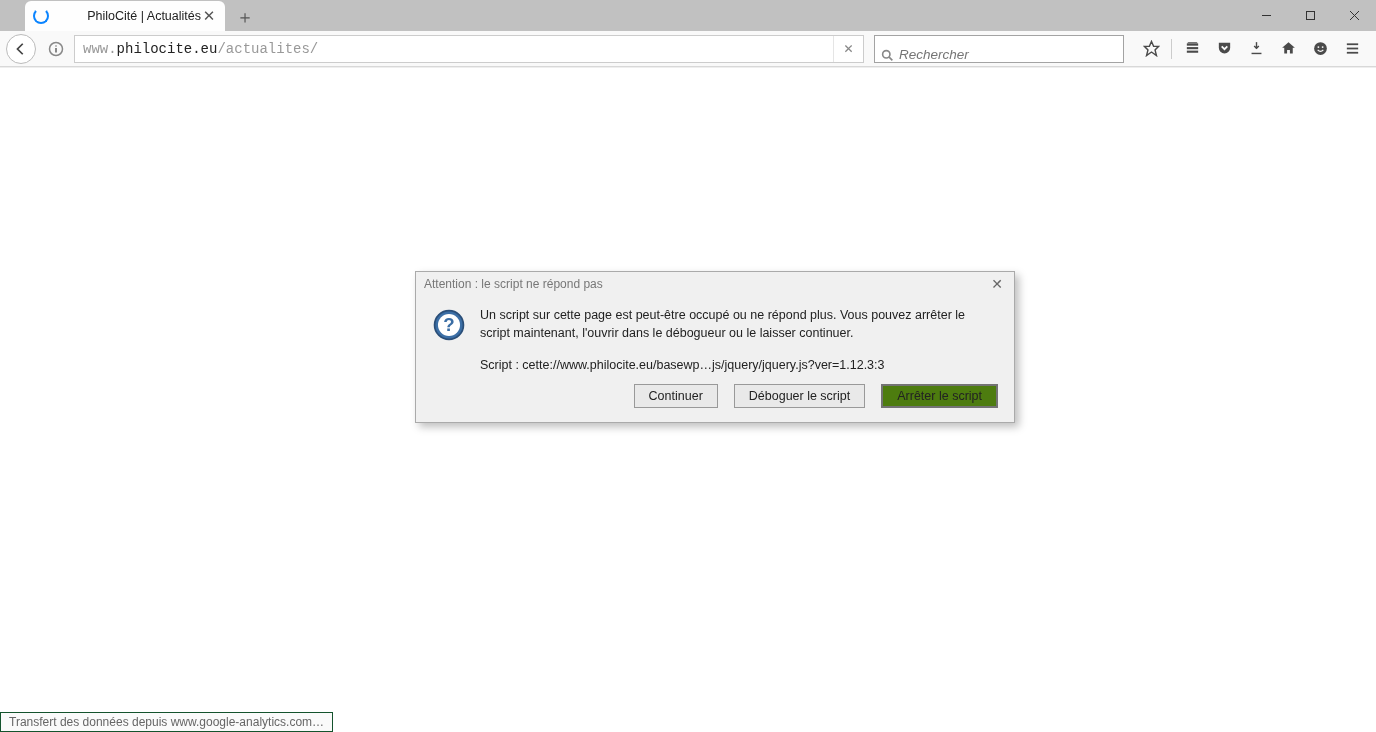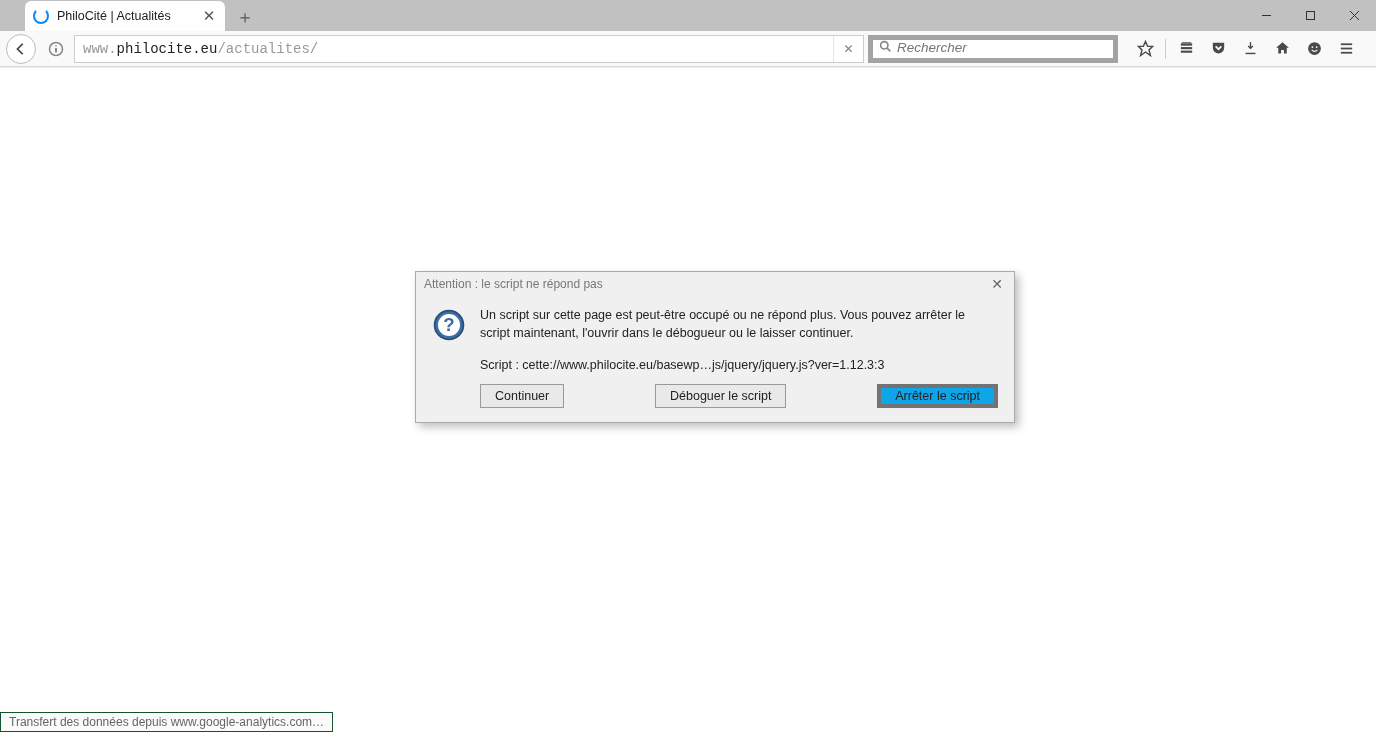--- a/index.html
+++ b/index.html
@@ -1,40 +1,40 @@
 <!DOCTYPE html>
 <html><head>
 <meta charset="utf-8">
 <style>
   * { box-sizing: border-box; margin: 0; padding: 0; }
   html, body { width: 1376px; height: 732px; font-family: "Segoe UI", Arial, sans-serif; font-size: 13px; background: #fff; overflow: hidden; }
   
   
   .tabstrip { height: 31px; background: #c1c1c1; display: flex; align-items: flex-end; position: relative; }
-  .tab { height: 30px; width: 200px; background: #fefefe; border-top-left-radius: 6px; border-top-right-radius: 6px; margin-left: 25px; display: flex; align-items: center; padding: 0 8px; position: relative; }
+  .tab { height: 30px; width: 200px; background: #fefefe; border-top-left-radius: 6px; border-top-right-radius: 6px; margin-left: 25px; display: flex; align-items: center; padding: 0 8px; position: relative; text-align: right; }
   .tab .favicon { width: 16px; height: 16px; border: 2px solid #0a84ff; border-radius: 50%; border-top-color: transparent; margin-right: 8px; }
   .tab .tab-title { flex: 1; color: #222; font-size: 12.5px; white-space: nowrap; overflow: hidden; }
   .tab .close-x { width: 16px; height: 16px; display:flex; align-items:center; justify-content:center; color:#555; font-size: 15px; cursor:pointer; }
   .newtab-btn { width: 28px; height: 28px; display:flex; align-items:center; justify-content:center; color:#555; font-size: 18px; margin-left: 6px; cursor:pointer; }
   .win-controls { position:absolute; right:0; top:0; height:31px; display:flex; }
   .win-btn { width:44px; height:31px; display:flex; align-items:center; justify-content:center; color:#333; }
   .win-btn svg { width:11px; height:11px; }
   
   
   .toolbar { height: 36px; background: #f9f9f9; border-bottom: 1px solid #d8d8d8; display:flex; align-items:center; padding: 0 6px; gap: 4px; }
   .nav-btn { width: 30px; height: 30px; border:1px solid #bbb; border-radius:50%; display:flex; align-items:center; justify-content:center; background:#fff; cursor:pointer; }
   .nav-btn svg { width:14px; height:14px; stroke:#444; fill:none; stroke-width:2; }
   .identity { width:24px; height:24px; display:flex; align-items:center; justify-content:center; margin-left:4px; }
   .identity svg { width:16px; height:16px; stroke:#888; fill:none; stroke-width:1.5; }
   .urlbar-wrap { flex: 0 0 790px; height:28px; border:1px solid #ccc; background:#fff; display:flex; align-items:center; margin-left:2px;font-family:Liberation Mono, monospace; }
   .url-input { flex:1; border:none; outline:none; padding: 0 8px; font-size:14px; color:#777; background:transparent; }
   .url-highlight { color:#222; }
   .url-dim { color:#999; }
   .urlbar-clear { width:30px; height:26px; border-left:1px solid #e5e5e5; display:flex; align-items:center; justify-content:center; color:#888; font-size:15px; cursor:pointer; }
-  .searchbar { flex: 0 0 250px; height:28px; border:5px solid #a3a3a3; background:#fff; display:flex; align-items:flex-start; padding:0 6px; }
+  .searchbar { flex: 0 0 250px; height:28px; border:1px solid #a3a3a3; background:#fff; display:flex; align-items:flex-end; margin-left:6px; padding:0 6px; }
   .searchbar svg { width:13px; height:13px; stroke:#888; fill:none; stroke-width:2; margin-right:5px; }
   .search-input { flex:1; border:none; outline:none; font-size:13.5px; font-style:italic; color:#888; background:transparent; }
   .tb-icons { display:flex; align-items:center; gap:2px; margin-left:8px; }
   .tb-icon { width:30px; height:30px; display:flex; align-items:center; justify-content:center; color:#4a4a4a; cursor:pointer; }
   .tb-icon svg { width:17px; height:17px; }
   .tb-sep { width:1px; height:20px; background:#ccc; margin: 0 3px; }
 
   
   .content { position:relative; width:100%; height: calc(732px - 31px - 36px); background:#fff; border-top:1px solid #eee; }
 
@@ -45,23 +45,23 @@
   .dlg-close { width:18px; height:18px; display:flex; align-items:center; justify-content:center; color:#666; font-size:14px; cursor:pointer; }
   .dlg-body { padding: 10px 16px 14px 16px; display:flex; gap:14px; }
   .dlg-icon { width:34px; height:34px; flex:none; margin-top:2px; }
   .dlg-text { flex:1; color:#222; font-size:12.5px; line-height:1.45; }
   .dlg-text .msg { margin-bottom:14px; }
   .dlg-text .script-line { margin-bottom:10px; }
   .dlg-check { display:flex; align-items:center; gap:6px; margin-bottom:14px; }
   .dlg-check input[type=checkbox]{ width:14px; height:14px; }
   .dlg-check label { font-size:12.5px; color:#222; }
   .dlg-check label u { text-decoration:underline; }
-  .dlg-buttons { display:flex; gap:16px; justify-content:space-between; }
+  .dlg-buttons { display:flex; gap:16px; justify-content:flex-end; }
   .dlg-btn { height:24px; padding: 0 14px; background:#e9e9e9; border:1px solid #999; font-size:12.5px; color:#222; cursor:pointer; }
-  .dlg-btn.primary { border:4px solid #737373; background:#0ea5e9; }
+  .dlg-btn.primary { border:2px solid #737373; background:#4d7c0f; }
 
   
   .statusbar { position:absolute; left:0; bottom:0; height:20px; padding:2px 8px; background:#fafafa; border:1px solid #14532d; font-size:12px; color:#666; max-width:340px; white-space:nowrap; overflow:hidden; }
 </style>
 </head>
 <body>
 
 <div class="tabstrip">
   <div class="tab">
     <span class="favicon"></span>

